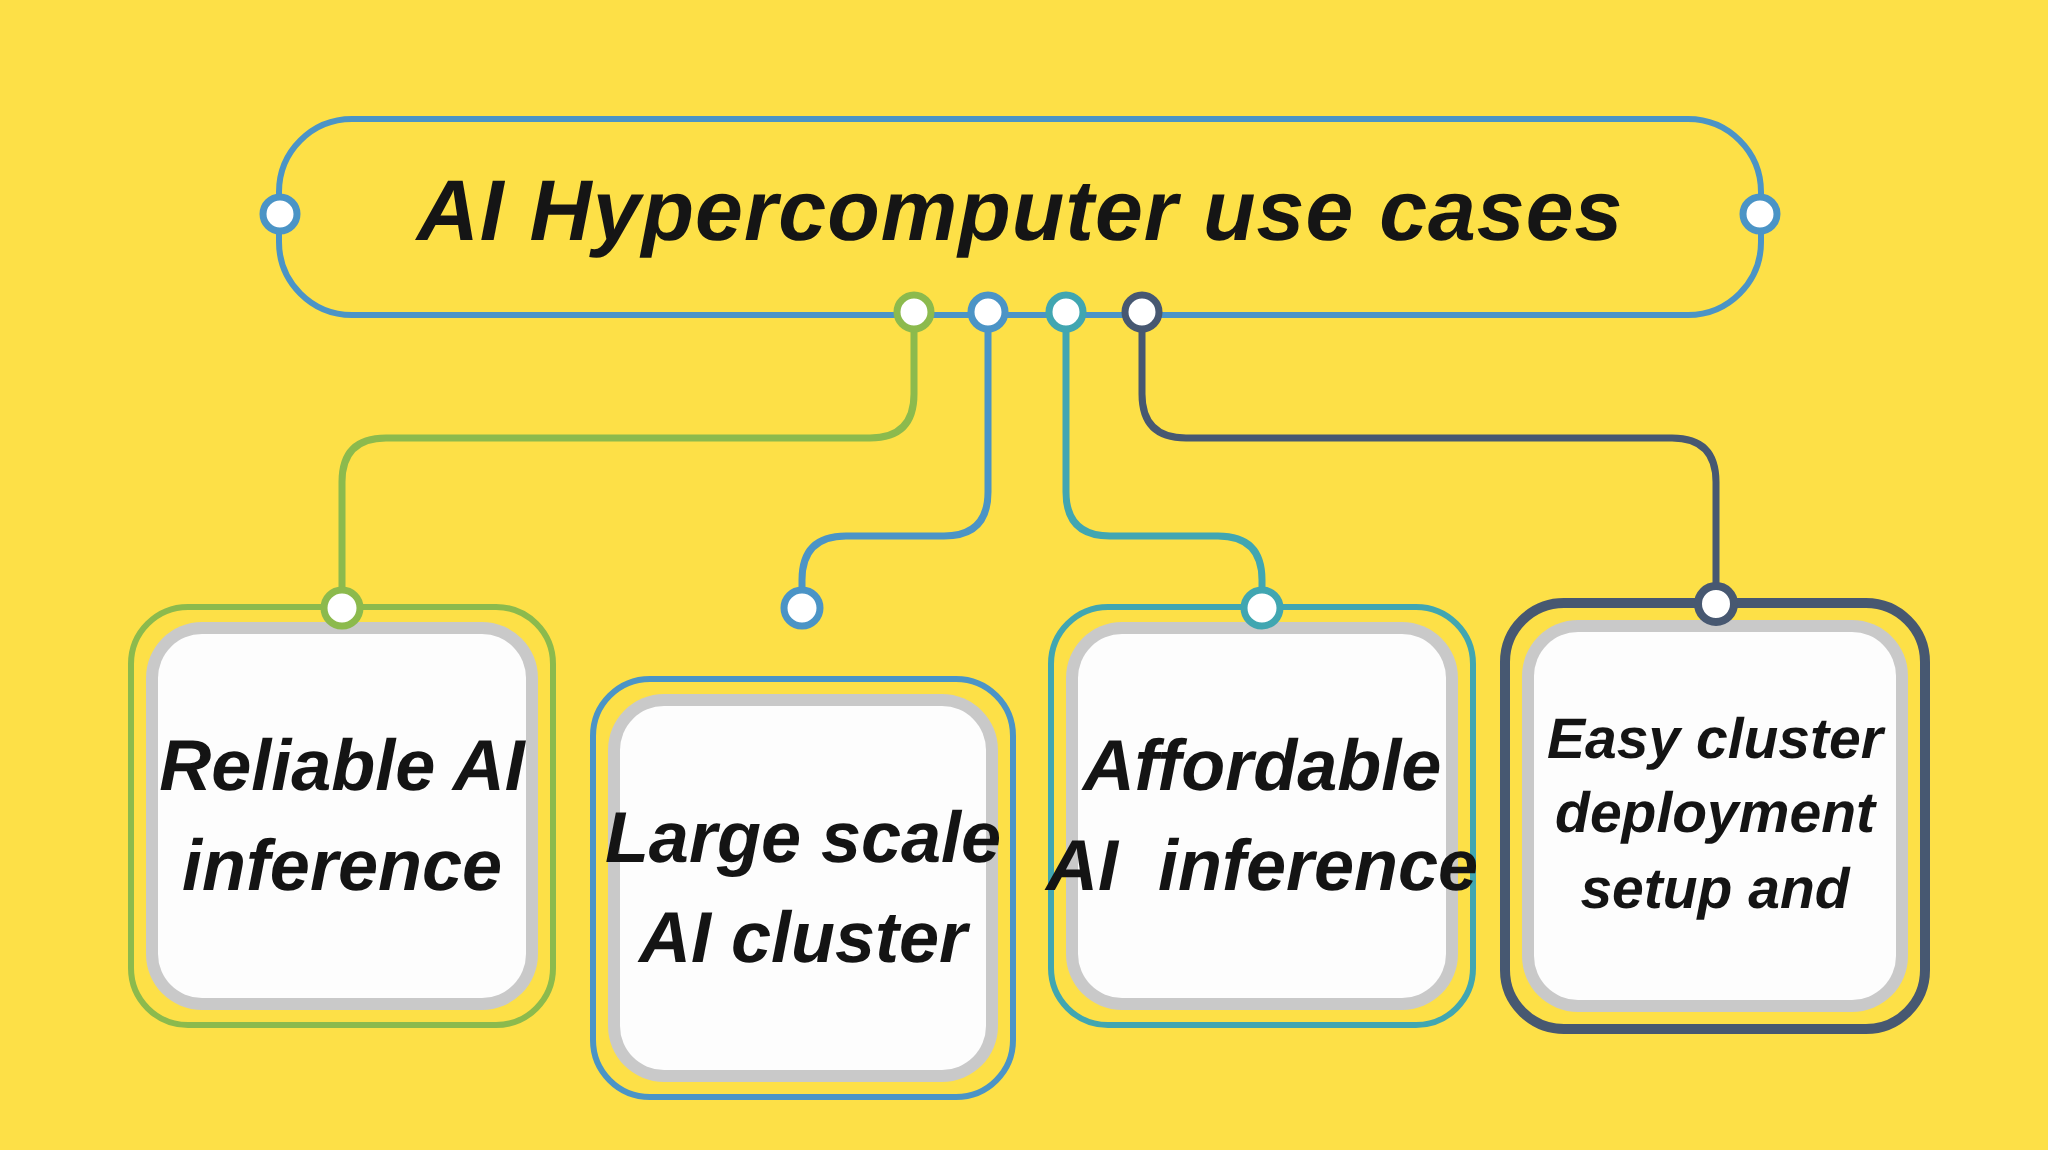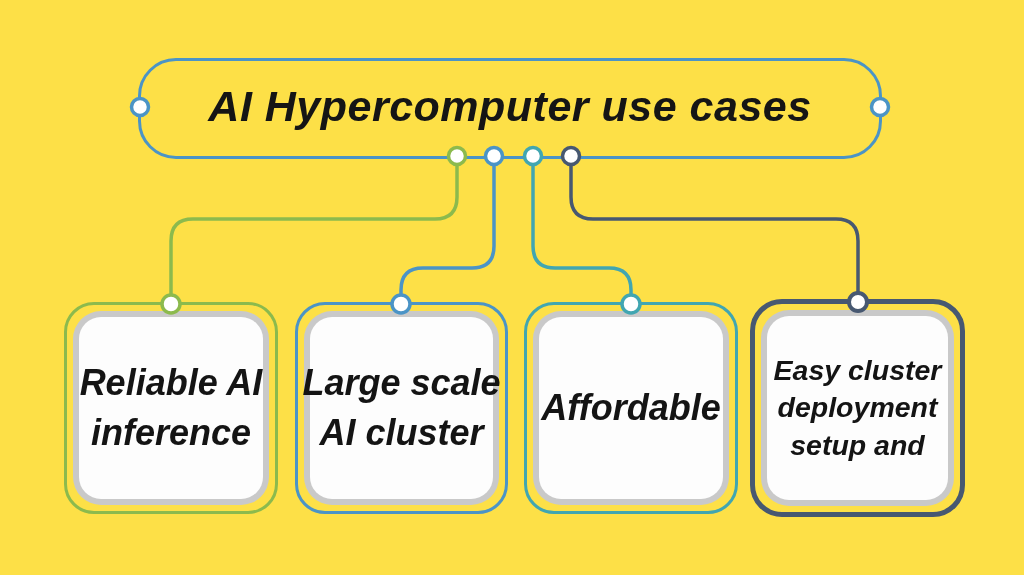--- a/index.html
+++ b/index.html
@@ -107,30 +107,31 @@
     <div class="title-text">AI Hypercomputer use cases</div>
   </div>
 
   <div class="node" id="node-0" style="border-color: rgb(140, 186, 77);">
     <div class="node-inner">
       <div class="node-line">Reliable AI</div>
       <div class="node-line">inference</div>
     </div>
   </div>
 
-  <div class="node" id="node-1" style="border-color: rgb(75, 148, 198);">
+  <div class="node" id="node-1" style="border-color: rgb(75, 148, 198); margin-top: 36px;">
     <div class="node-inner">
       <div class="node-line">Large scale</div>
       <div class="node-line">AI cluster</div>
     </div>
   </div>
 
   <div class="node" id="node-2" style="border-color: rgb(65, 166, 177);">
     <div class="node-inner">
       <div class="node-line">Affordable</div>
+      <div class="node-line">AI  inference</div>
     </div>
   </div>
 
   <div class="node" id="node-3" style="border-color: rgb(71, 88, 113);">
     <div class="node-inner">
       <div class="node-line">Easy cluster</div>
       <div class="node-line">deployment</div>
       <div class="node-line">setup and</div>
     </div>
   </div>

